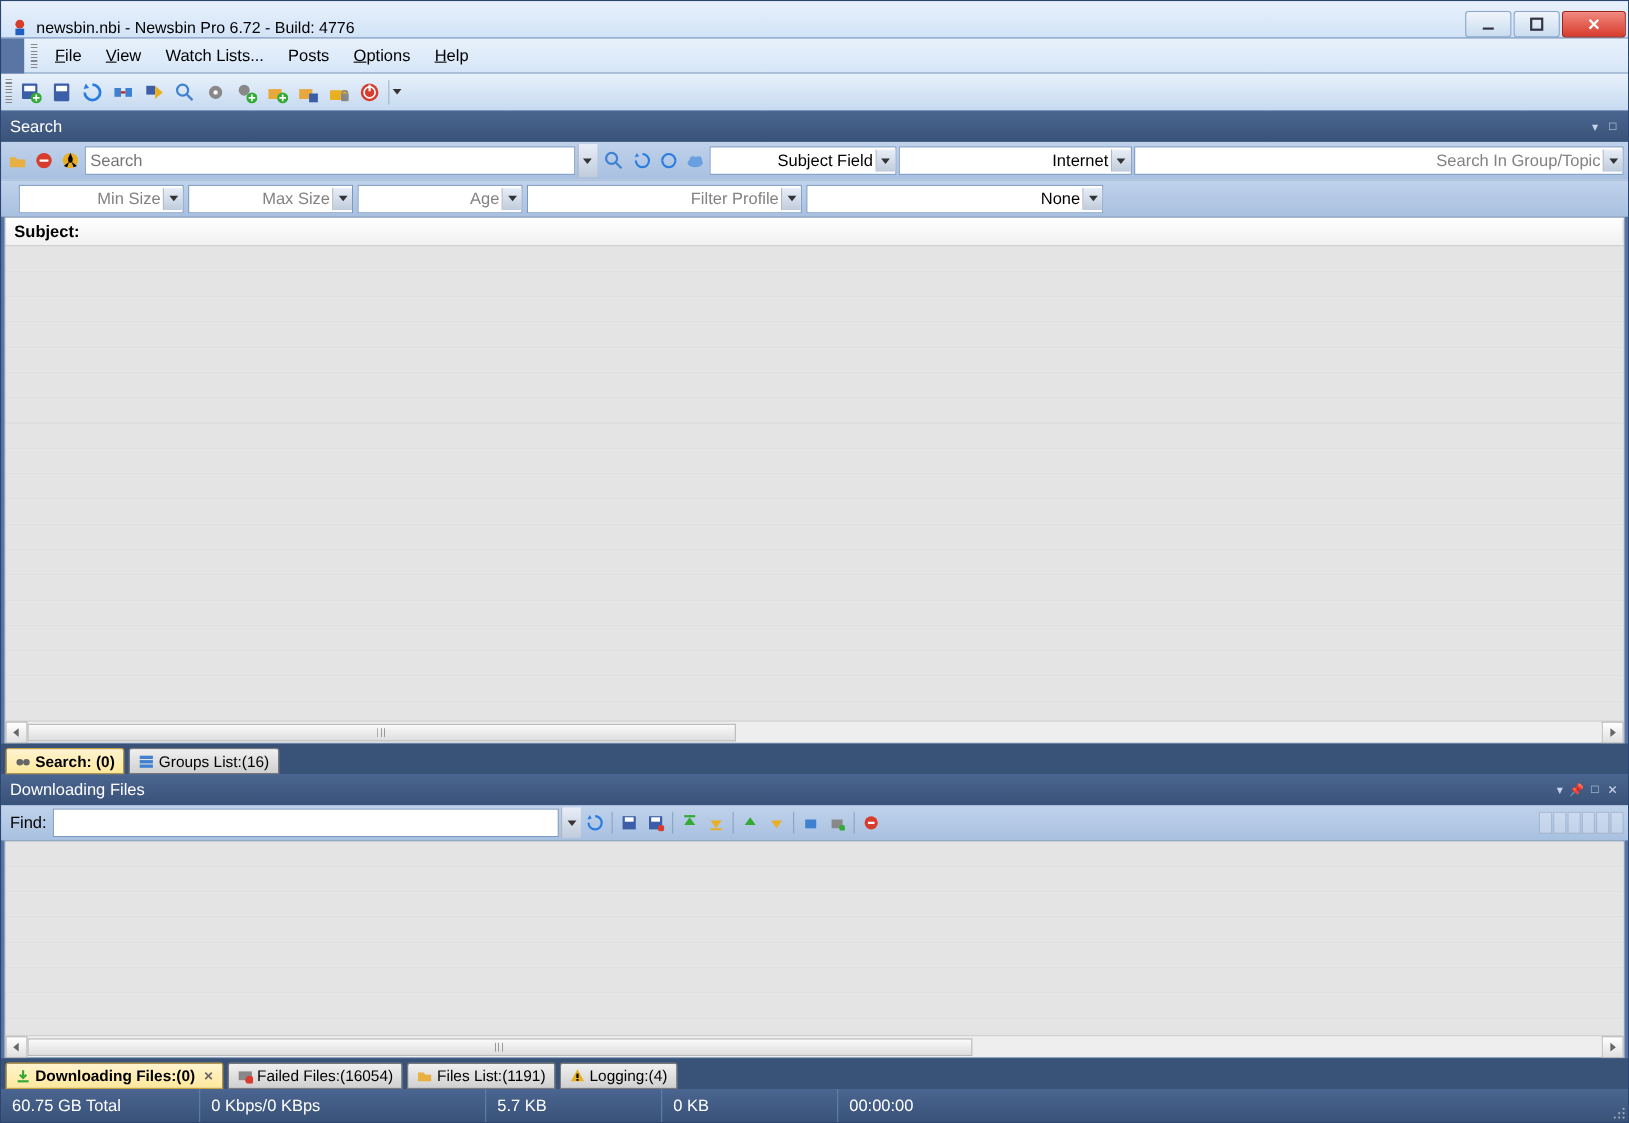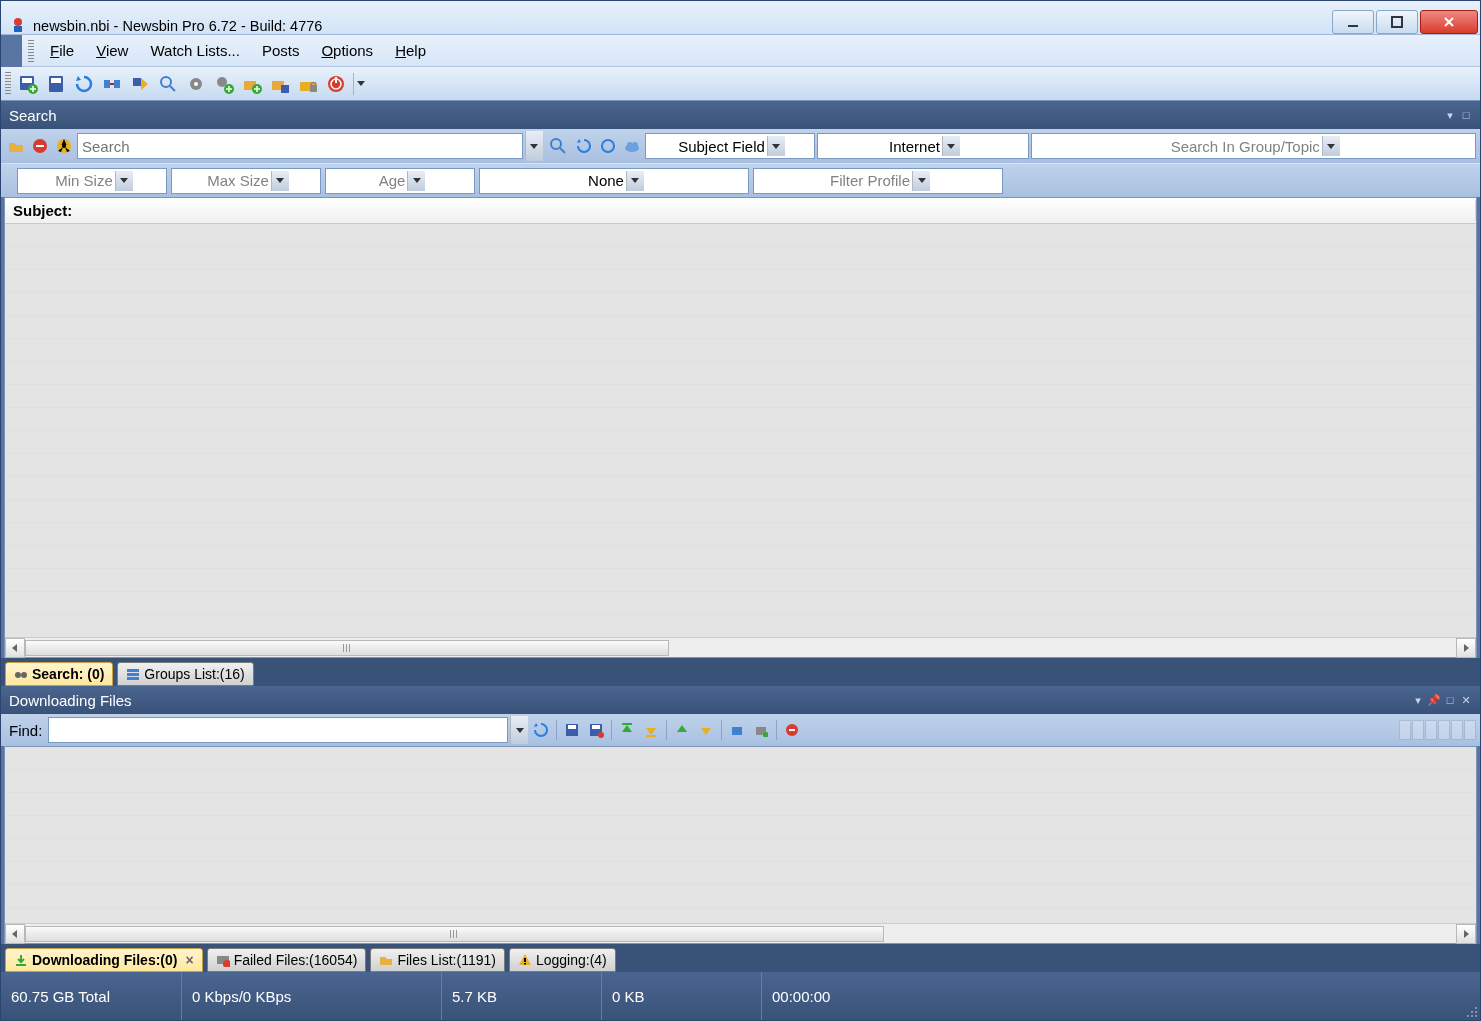--- a/index.html
+++ b/index.html
@@ -30,21 +30,21 @@
 
 
 .panel-header { background: linear-gradient(#4a6590,#395278); color: #fff; font-size: 15px; padding: 4px 8px; display: flex; align-items: center; justify-content: space-between; height: 28px; }
 .panel-header .ctrls { display:flex; gap:4px; }
 .panel-header .pctrl { width: 12px; height: 12px; display:flex; align-items:center; justify-content:center; color:#c8d4e8; font-size: 11px; cursor: default; }
 
 
 .searchbar { background: linear-gradient(#c0d2eb,#a8c0e0); display:flex; align-items:center; padding: 2px 4px; gap: 2px; height: 34px; }
 .sb-btn { width: 22px; height: 22px; display:flex; align-items:center; justify-content:center; }
 .sb-input { background: #fff; border: 1px solid #7a99c2; height: 26px; font-size: 15px; padding: 2px 4px; }
-.sb-select { background: #fff; border: 1px solid #7a99c2; height: 26px; font-size: 15px; padding: 2px 4px; display:flex; align-items:center; justify-content:center; color: #828282; }
+.sb-select { background: #fff; border: 1px solid #7a99c2; height: 26px; font-size: 15px; padding: 2px 4px; display:flex; align-items:center; justify-content:flex-end; color: #828282; }
 .sb-select.val { color: #000; }
 .drop-arrow { width: 18px; height: 100%; display:flex; align-items:center; justify-content:center; background: linear-gradient(#e8eef7,#c0ccdc); border-left: 1px solid #b0b8c4; margin: -2px -4px -2px 2px; }
 
 
 .filterbar { background: linear-gradient(#c0d2eb,#a8c0e0); display:flex; align-items:center; padding: 2px 16px; gap: 4px; height: 34px; border-top: 1px solid #d5e2f2; }
 
 
 .grid { background: #e4e4e4; flex: 1; display:flex; flex-direction:column; border: 1px solid #7b94b8; margin: 0 3px; }
 .grid-header { background: linear-gradient(#fff,#f0f0f0); border-bottom: 1px solid #c8c8c8; display:flex; height: 26px; align-items:center; }
 .grid-header .col { font-weight: 700; font-size: 15px; padding: 2px 8px; border-right: 1px solid #d8d8d8; }
@@ -64,21 +64,21 @@
 
 
 .findbar { background: linear-gradient(#c0d2eb,#a8c0e0); display:flex; align-items:center; padding: 2px 4px; gap: 2px; height: 32px; }
 .findbar .lbl { font-size: 15px; color:#000; padding: 0 4px; }
 .mini-btn { width: 22px; height: 22px; display:flex; align-items:center; justify-content:center; }
 .mini-sep { width: 1px; height: 20px; background: #89a4c8; margin: 0 2px; }
 .speed-cells { margin-left:auto; display:flex; gap:1px; }
 .speed-cells .cell { width: 12px; height: 20px; background: rgba(255,255,255,0.25); border: 1px solid rgba(120,140,170,0.4); }
 
 
-.statusbar { height: 48px; background: linear-gradient(#4a6590,#395278); color:#fff; display:flex; align-items:center; font-size: 15px; }
+.statusbar { height: 30px; background: linear-gradient(#4a6590,#395278); color:#fff; display:flex; align-items:center; font-size: 15px; }
 .statusbar .cell { padding: 0 10px; border-left: 1px solid #6080a8; height: 100%; display:flex; align-items:center; }
 .statusbar .cell:first-child { border-left:none; }
 .statusbar .grip { margin-left:auto; width: 20px; height: 100%; display:flex; align-items:flex-end; justify-content:flex-end; padding: 2px; }
 
 
 .ico { display:block; }
 
 
 .tri-down { width:0;height:0; border-left:5px solid transparent; border-right:5px solid transparent; border-top:6px solid #333; }
 .tri-down.small { border-left-width:4px; border-right-width:4px; border-top-width:5px; }
@@ -305,28 +305,28 @@
           <div class="drop-arrow">
             <div class="tri-down small"></div>
           </div>
         </div>
       <div class="sb-select" style="width:150px">
           <span>Age</span>
           <div class="drop-arrow">
             <div class="tri-down small"></div>
           </div>
         </div>
+      <div class="sb-select" style="width:250px">
+          <span>Filter Profile</span>
+          <div class="drop-arrow">
+            <div class="tri-down small"></div>
+          </div>
+        </div>
       <div class="sb-select val" style="width:270px">
           <span>None</span>
-          <div class="drop-arrow">
-            <div class="tri-down small"></div>
-          </div>
-        </div>
-      <div class="sb-select" style="width:250px">
-          <span>Filter Profile</span>
           <div class="drop-arrow">
             <div class="tri-down small"></div>
           </div>
         </div>
     </div>
 
     <div class="grid">
       <div class="grid-header">
         <div class="col" style="flex:1">Subject:</div>
       </div>

